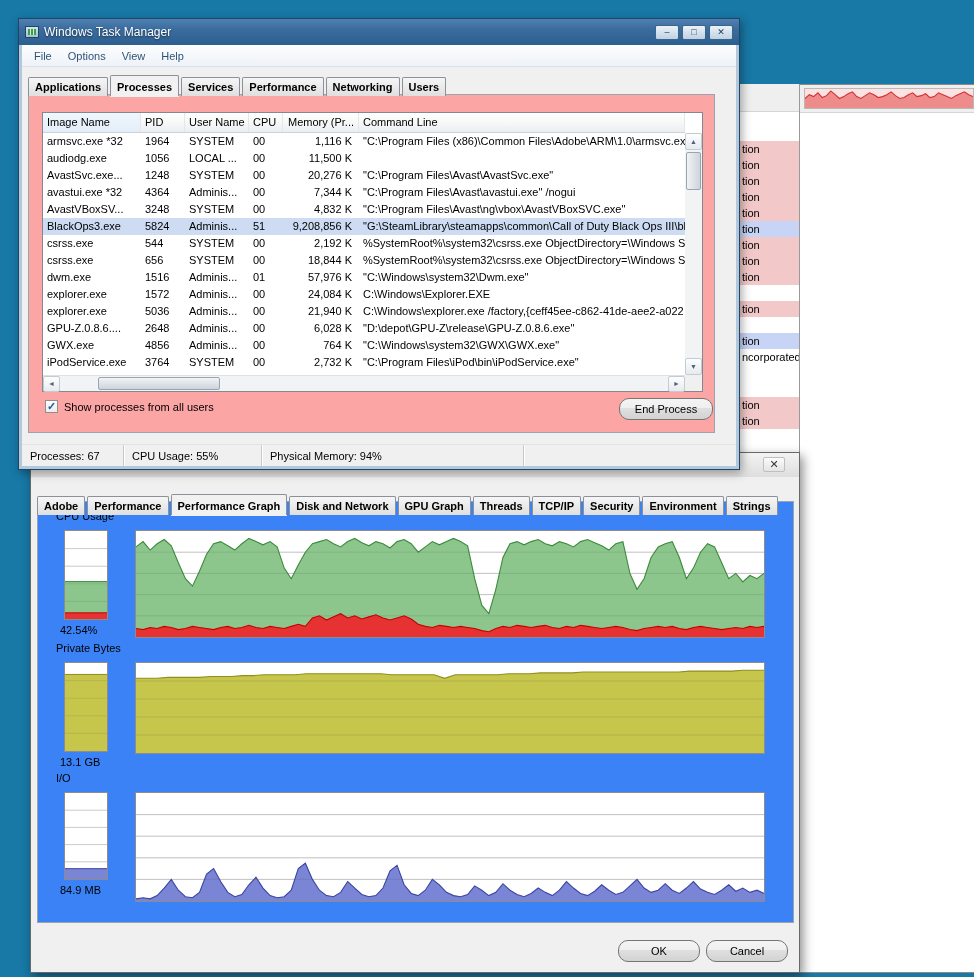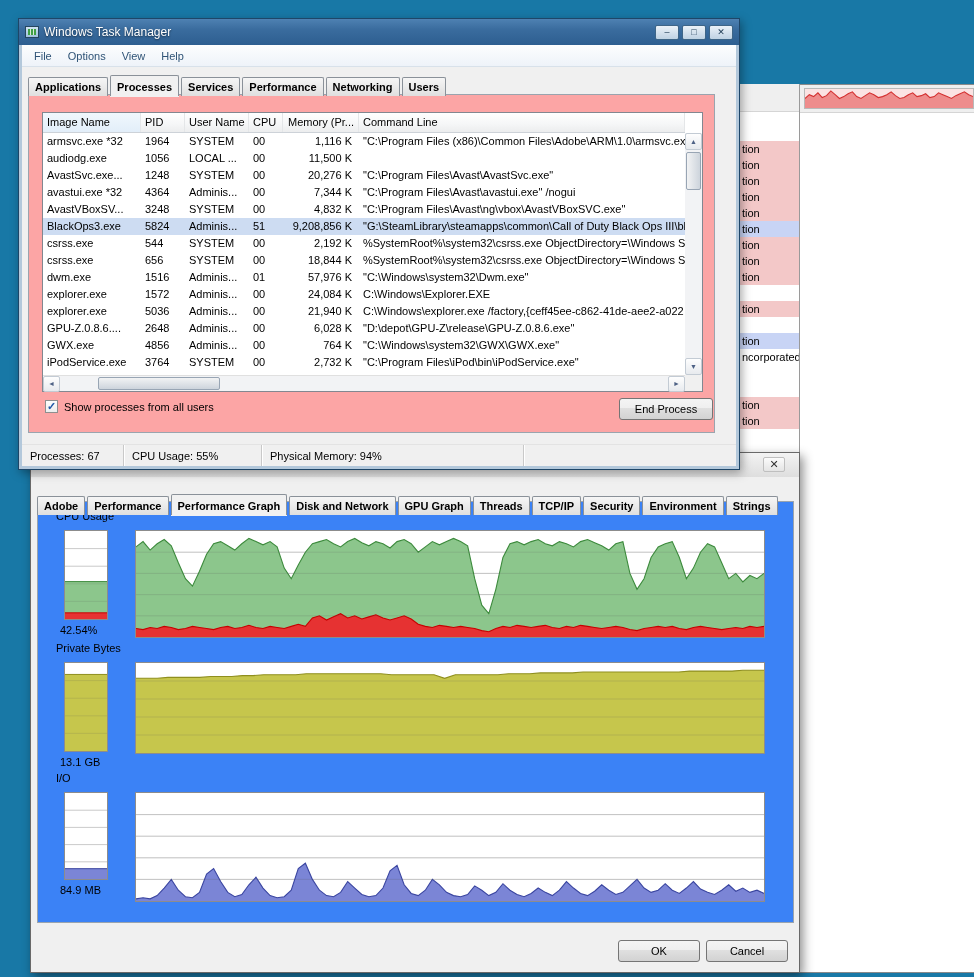--- a/index.html
+++ b/index.html
@@ -38,21 +38,21 @@
 .tab { border:1px solid #8A9199; border-bottom:none; background:linear-gradient(#F6F6F6,#DFDFDF);
   padding:3px 6px; margin-right:2px; border-radius:2px 2px 0 0; white-space:nowrap;
   position:relative; top:1px; }
 .tab.active { background:#F1F1F1; padding-top:5px; z-index:3; box-shadow:0 1px 0 #F1F1F1; }
 .dlg-page { position:absolute; left:6px; top:48px; width:757px; height:422px;
   border:1px solid #9AA4AE; background:#3b82f6; }
 .sec-label { position:absolute; left:18px; }
 .sec-value { position:absolute; left:22px; }
 .gauge { position:absolute; left:26px; width:44px; border:1px solid #8C8C8C; background:#fff; display:block; }
 .graph { position:absolute; left:97px; width:630px; border:1px solid #8C8C8C; background:#fff; display:block; }
-.btn { border:1px solid #757575; border-radius:3px;
+.btn { border:1px solid #757575; border-radius:10px;
   background:linear-gradient(#F4F4F4 0%,#EFEFEF 45%,#E0E0E0 46%,#D2D2D2 100%);
   display:flex; align-items:center; justify-content:center; }
 .dlg-ok { position:absolute; left:587px; top:487px; width:82px; height:22px; }
 .dlg-cancel { position:absolute; left:675px; top:487px; width:82px; height:22px; }
 
 
 .tm-window { position:absolute; left:18px; top:18px; width:722px; height:452px;
   border:1px solid #1E4668; background:#B3C8DB; box-shadow:2px 3px 9px rgba(0,0,0,.35); z-index:4; }
 .tm-titlebar { position:absolute; left:0; top:0; right:0; height:26px;
   background:linear-gradient(#4E81B2 0%,#3A6C9E 40%,#2D5E90 100%);

